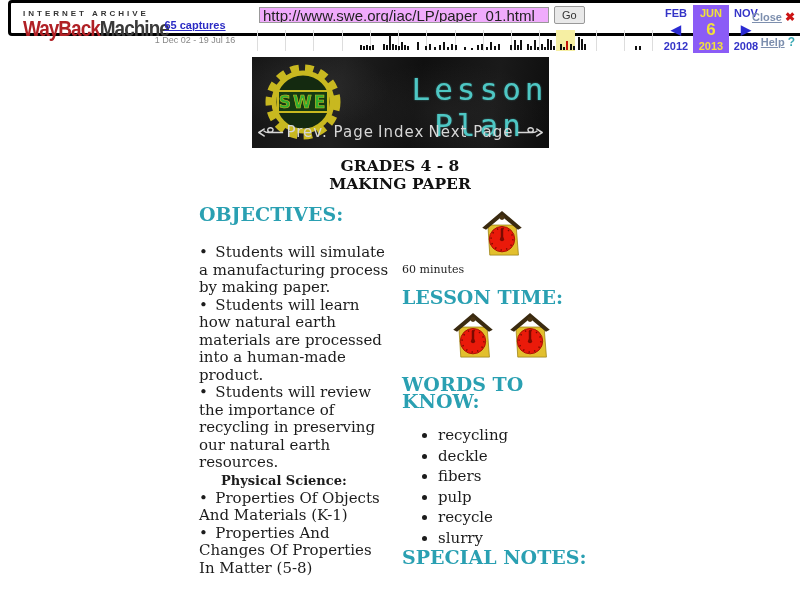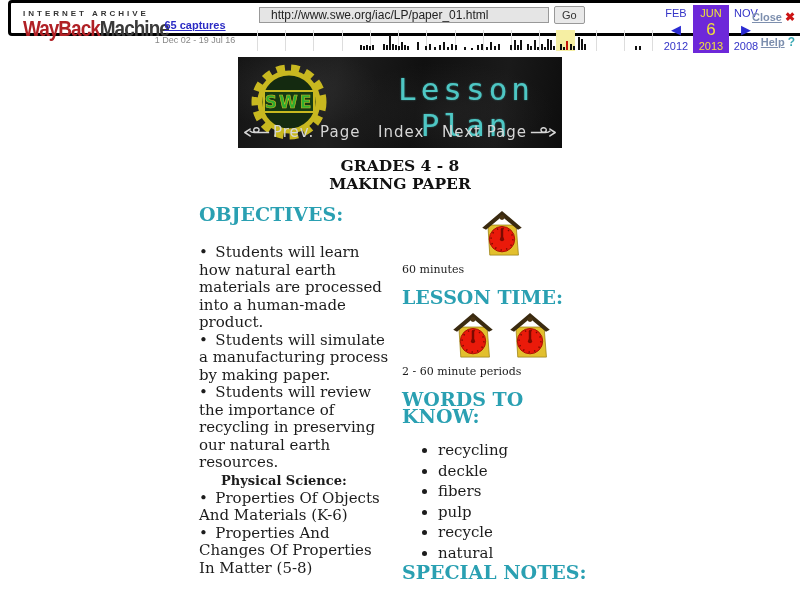--- a/index.html
+++ b/index.html
@@ -13,46 +13,46 @@
   .wb-logo { position:absolute; left:12px; top:6px; cursor:pointer; }
   .wb-logo-top { font-size:8px; letter-spacing:3px; color:#333; font-weight:bold; margin-bottom:1px; }
   .wb-logo-main { font-size:19px; font-weight:bold; letter-spacing:-1px;
     font-family:"Liberation Sans", sans-serif; line-height:18px; transform:scaleY(1.15); transform-origin:top left;}
   .wb-logo-main .lg1 { color:#b02025; }
   .wb-logo-main .lg2 { color:#3a3a3a; }
   .wb-captures { position:absolute; left:128px; top:12px; width:112px; text-align:center; }
   .captures-link { font-size:11px; font-weight:bold; color:#2b2bc4; text-decoration:underline; cursor:pointer; }
   .date-range { font-size:9px; color:#888; margin-top:2px; }
   .url-input { position:absolute; left:248px; top:4px; width:290px; height:16px;
-    font-size:12px; color:#222; border:1px solid #999; padding:1px 11px; background:#e5e5e5; }
+    font-size:15px; color:#222; border:1px solid #999; padding:1px 3px; background:#f0abfc; }
   .go-btn { position:absolute; left:543px; top:3px; height:18px; font-size:11px;
     color:#333; background:#e9e9e9; border:1px solid #999; border-radius:2px; padding:0 7px; cursor:pointer; }
   .wb-timeline { position:absolute; left:246px; top:27px; width:396px; height:21px; cursor:pointer; }
   .wb-timeline .grid { position:absolute; top:0; bottom:0; width:1px; background:#ddd; }
   .wb-timeline .hl { position:absolute; top:0; bottom:0; background:#f6efa3; }
   .wb-timeline .bar { position:absolute; bottom:1px; width:2px; background:#111; }
   .wb-timeline .bar.red { background:#c41407; }
   .wb-datenav { position:absolute; left:648px; top:2px; display:grid;
     grid-template-columns:34px 36px 34px; grid-template-rows:15px 19px 14px; text-align:center; }
   .wb-datenav .cell { display:flex; align-items:center; justify-content:center;
-    font-size:11px; font-weight:normal; color:#3434c8; }
-  .wb-datenav .dark { background:#6d28d9; color:#f2e23a; }
+    font-size:11px; font-weight:bold; color:#3434c8; }
+  .wb-datenav .dark { background:#8b5cf6; color:#f2e23a; }
   .wb-datenav .day  { font-size:17px; }
   .wb-datenav .arrow { font-size:13px; color:#2a2ad2; cursor:pointer; }
   .wb-datenav .yr { cursor:pointer; }
   .wb-datenav .mo { cursor:pointer; }
   .wb-links { position:absolute; right:10px; top:7px; text-align:right; }
   .wb-links .row { margin-bottom:11px; font-size:11px; font-weight:bold; }
   .wb-links a { color:#7d8fae; text-decoration:underline; cursor:pointer; }
   .wb-links .x { color:#cc1414; font-weight:bold; margin-left:3px; font-size:12px; }
   .wb-links .q { color:#3aa9b4; font-weight:bold; margin-left:3px; font-size:12px; }
 
   
   .content { position:absolute; left:0; top:52px; width:800px; height:548px; }
-  .banner { position:relative; width:324px; height:91px; margin:5px auto 0;
+  .banner { position:relative; width:297px; height:91px; margin:5px auto 0;
     background:
       radial-gradient(ellipse 120px 60px at 18% 35%, rgba(70,70,70,.35), rgba(0,0,0,0) 70%),
       radial-gradient(ellipse 150px 70px at 65% 60%, rgba(60,60,60,.25), rgba(0,0,0,0) 70%),
       linear-gradient(100deg, #151515 0%, #1f1f1f 30%, #101010 55%, #1a1a1a 80%, #0d0d0d 100%);
     overflow:hidden; }
   .swe-logo { position:absolute; left:8px; top:3px; }
   .banner-title { position:absolute; left:104px; top:14px; width:248px; text-align:center;
     font-family:"DejaVu Sans Mono", monospace; font-size:31px; letter-spacing:4px;
     color:#4ec7c4; text-shadow:0 0 2px rgba(80,210,205,.5); }
   .banner-nav { position:absolute; left:6px; right:6px; bottom:7px;
@@ -248,27 +248,27 @@
 
     <div class="page-title">
       <div>GRADES 4 - 8</div>
       <div>MAKING PAPER</div>
     </div>
 
     <div class="cols">
       <div class="col-left">
         <h3 class="teal">OBJECTIVES:</h3>
         <ul class="tight">
+            <li>Students will simulate a manufacturing process by making paper.</li>
             <li>Students will learn how natural earth materials are processed into a human-made product.</li>
-            <li>Students will simulate a manufacturing process by making paper.</li>
             <li>Students will review the importance of recycling in preserving our natural earth resources.</li>
           </ul>
         <div class="bold-sub">Physical Science:</div>
         <ul class="tight">
-            <li>Properties Of Objects And Materials (K-6)</li>
+            <li>Properties Of Objects And Materials (K-1)</li>
             <li>Properties And Changes Of Properties In Matter (5-8)</li>
           </ul>
 
       </div>
 
       <div class="col-right">
         <div class="clock-row">
           <svg class="clock" width="42" height="47">
               <use href="#clock-sym"></use>
             </svg>
@@ -276,28 +276,27 @@
         <div class="time-text">60 minutes</div>
         <h3 class="teal mid">LESSON TIME:</h3>
         <div class="clock-row">
           <svg class="clock" width="42" height="47">
               <use href="#clock-sym"></use>
             </svg>
           <svg class="clock" width="42" height="47">
               <use href="#clock-sym"></use>
             </svg>
         </div>
-        <div class="time-text">2 - 60 minute periods</div>
         <h3 class="teal mid">WORDS TO KNOW:</h3>
         <ul class="words">
             <li>recycling</li>
             <li>deckle</li>
             <li>fibers</li>
             <li>pulp</li>
             <li>recycle</li>
-            <li>natural</li>
+            <li>slurry</li>
           </ul>
         <h3 class="teal notes-h">SPECIAL NOTES:</h3>
 
       </div>
     </div>
   </div>
 </div>
 
 </body></html>

